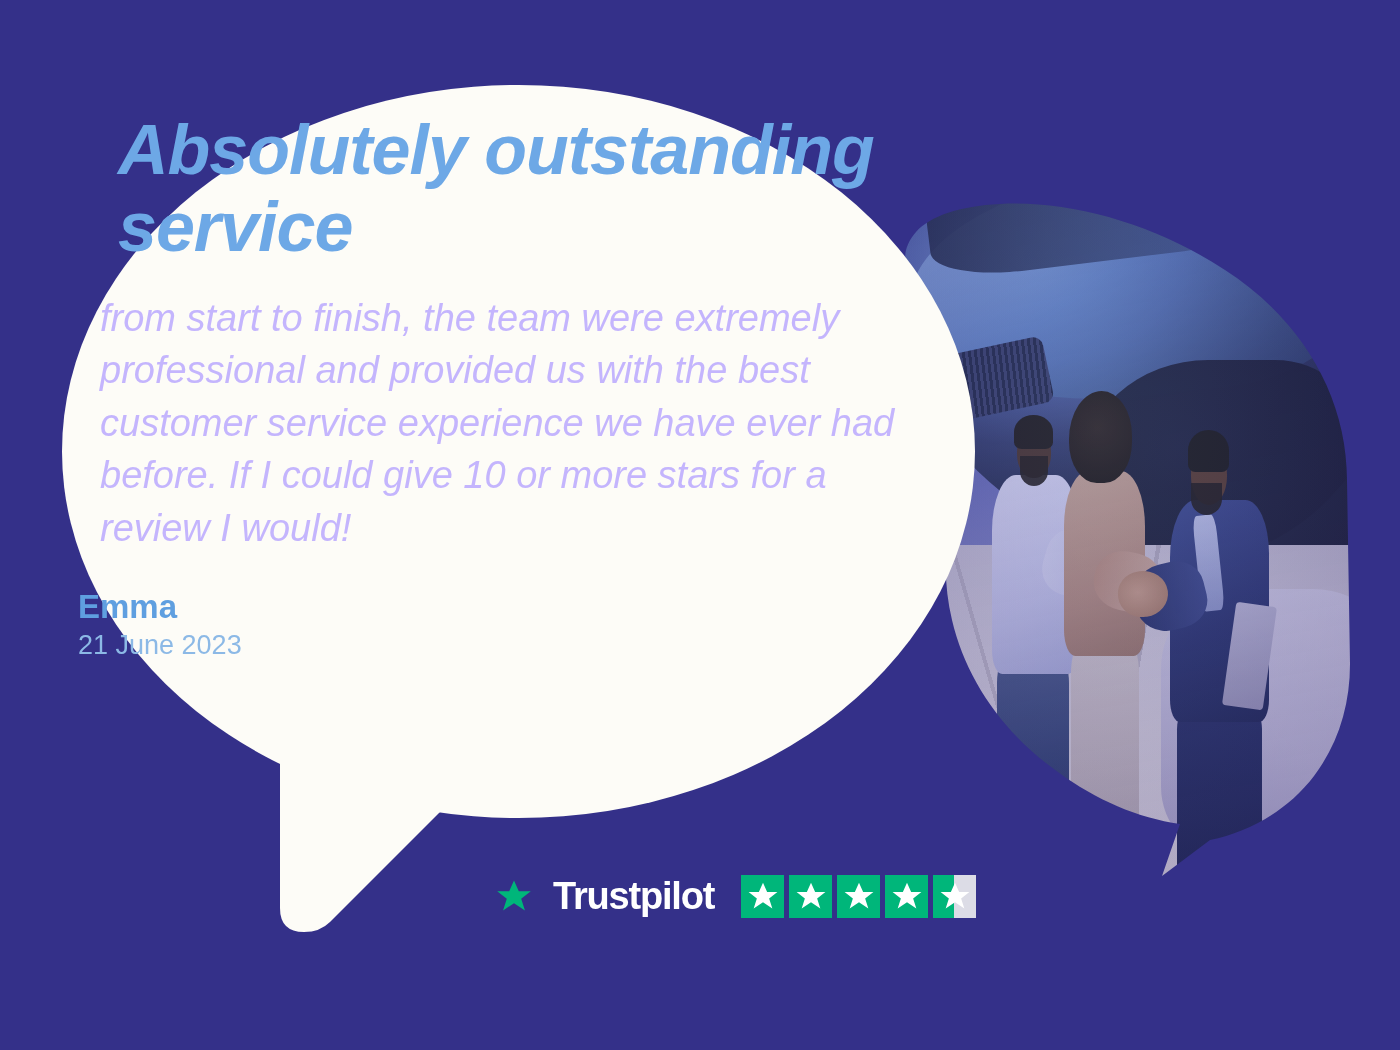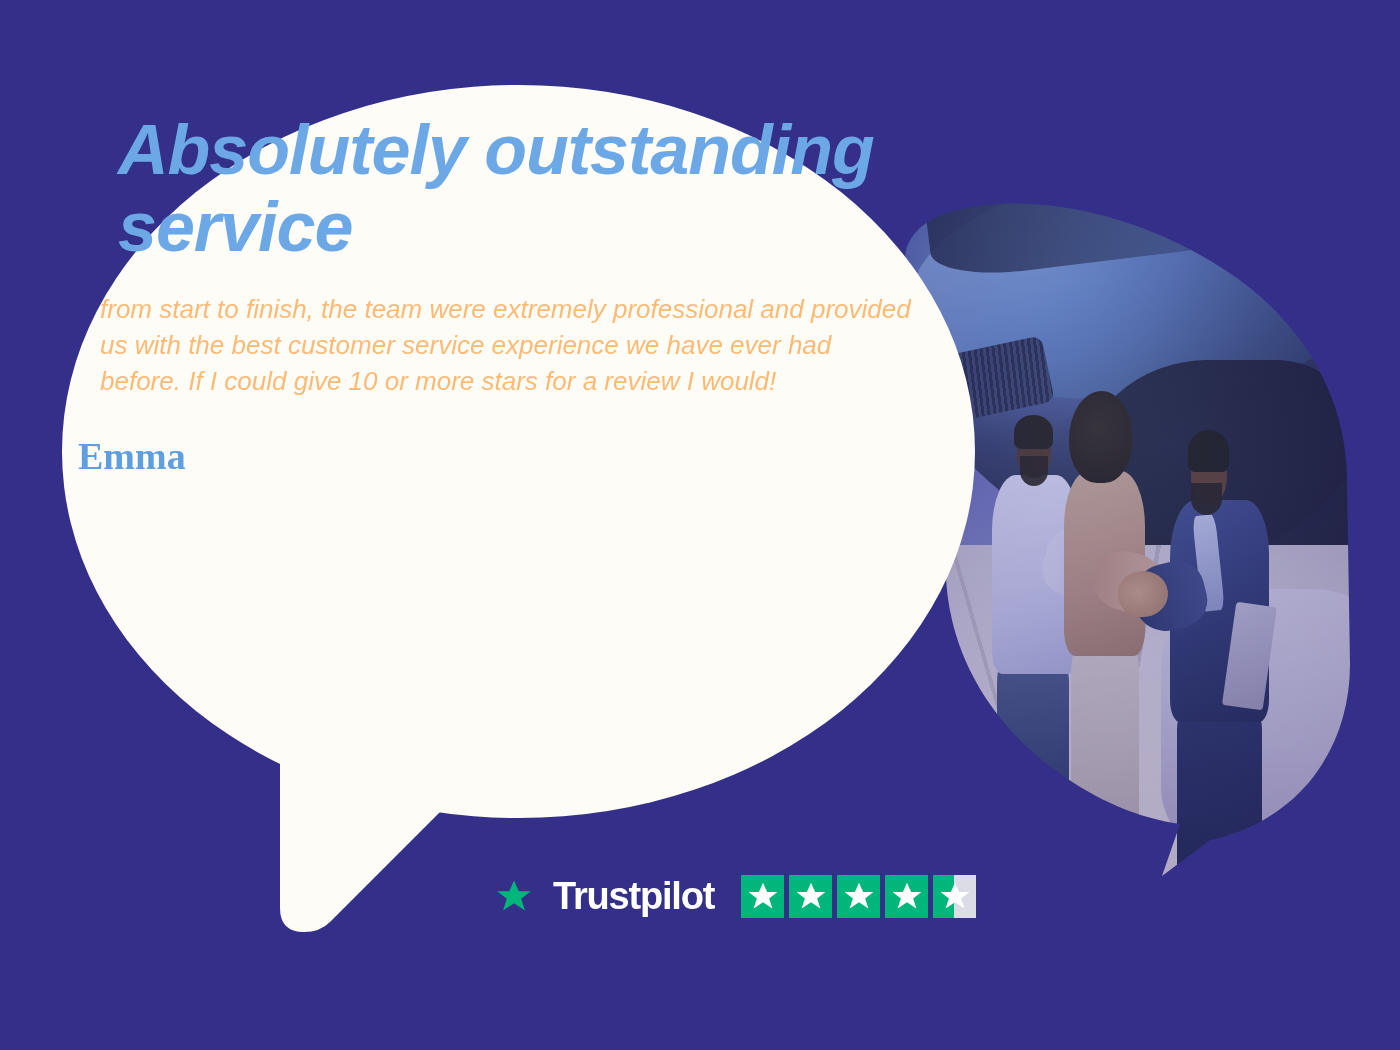--- a/index.html
+++ b/index.html
@@ -181,32 +181,31 @@
     color:#6da8e6;
     font-size:70px;
     font-weight:bold;
     font-style:italic;
     line-height:1.10;
     letter-spacing:-1px;
     padding:0 40px;
   }
   #quote {
     margin-top:26px;
-    color:#fdba74;
-    font-size:26px;
+    color:#c4b5fd;
+    font-size:38px;
     font-style:italic;
     line-height:1.38;
     padding:0 22px;
   }
   #reviewer {
     margin-top:34px;
     color:#5f9fe0;
-    font-size:38px;
+    font-size:33px;
     font-weight:bold;
-    font-family:Liberation Serif, serif;
   }
   #review-date {
     margin-top:4px;
     color:#8cb9e6;
     font-size:27px;
   }
 
   
   #trustpilot {
     position:absolute;
@@ -283,20 +282,21 @@
     <svg class="tail" viewBox="0 0 940 870">
       <path d="M 232 690 L 232 838 Q 232 862 256 862 Q 272 862 282 852 L 400 734 Z" fill="#fdfcf7"></path>
     </svg>
     <div class="body"></div>
   </div>
 
   <div id="bubble-text">
     <div id="headline">Absolutely outstanding service</div>
     <div id="quote">from start to finish, the team were extremely professional and provided us with the best customer service experience we have ever had before. If I could give 10 or more stars for a review I would!</div>
     <div id="reviewer">Emma</div>
+    <div id="review-date">21 June 2023</div>
   </div>
 
   <div id="trustpilot">
     <svg id="tp-star-logo" viewBox="0 0 24 24">
       <polygon points="12,1.6 15.2,8.9 23.2,8.9 16.8,13.8 19.3,21.6 12,16.8 4.7,21.6 7.2,13.8 0.8,8.9 8.8,8.9" fill="#00b67a"></polygon>
     </svg>
     <div id="tp-word">Trustpilot</div>
     <div id="tp-stars">
       <div class="tp-tile">
         <svg viewBox="0 0 24 24">

